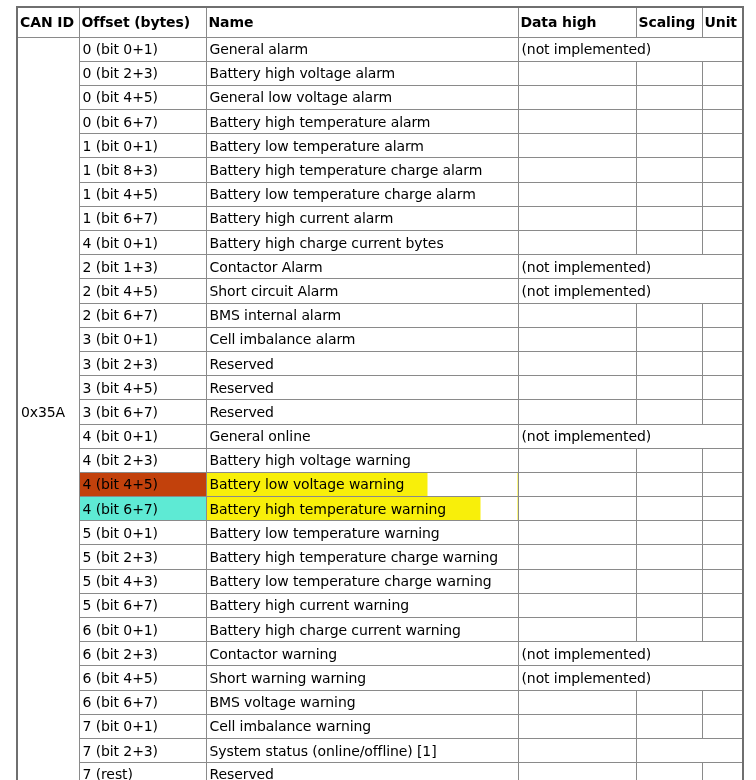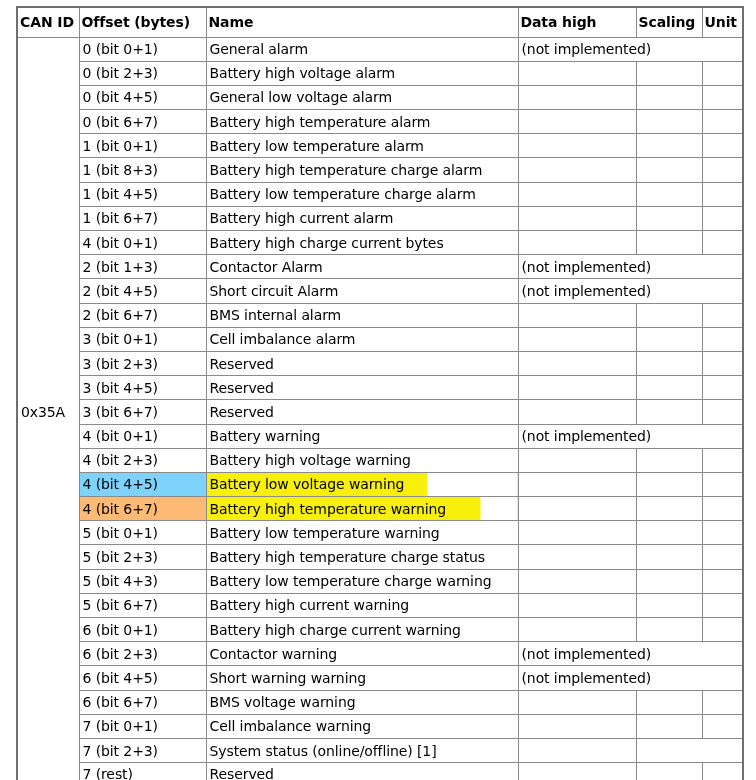--- a/index.html
+++ b/index.html
@@ -174,54 +174,54 @@
         </tr>
         <tr>
           <td>3 (bit 6+7)</td>
           <td>Reserved</td>
           <td></td>
           <td></td>
           <td></td>
         </tr>
         <tr>
           <td>4 (bit 0+1)</td>
-          <td>Battery warning</td>
+          <td>General online</td>
           <td colspan="3">(not implemented)</td>
         </tr>
         <tr>
           <td>4 (bit 2+3)</td>
           <td>Battery high voltage warning</td>
           <td></td>
           <td></td>
           <td></td>
         </tr>
         <tr>
-          <td style="background: #7dd3fc;">4 (bit 4+5)</td>
+          <td style="background: #c2410c;">4 (bit 4+5)</td>
           <td style="background: linear-gradient(90deg, rgb(248, 239, 10) 0px, rgb(248, 239, 10) 71%, transparent 71%);">Battery low voltage warning</td>
           <td></td>
           <td></td>
           <td></td>
         </tr>
         <tr>
-          <td style="background: #fdba74;">4 (bit 6+7)</td>
+          <td style="background: #5eead4;">4 (bit 6+7)</td>
           <td style="background: linear-gradient(90deg, rgb(248, 239, 10) 0px, rgb(248, 239, 10) 88%, transparent 88%);">Battery high temperature warning</td>
           <td></td>
           <td></td>
           <td></td>
         </tr>
         <tr>
           <td>5 (bit 0+1)</td>
           <td>Battery low temperature warning</td>
           <td></td>
           <td></td>
           <td></td>
         </tr>
         <tr>
           <td>5 (bit 2+3)</td>
-          <td>Battery high temperature charge status</td>
+          <td>Battery high temperature charge warning</td>
           <td></td>
           <td></td>
           <td></td>
         </tr>
         <tr>
           <td>5 (bit 4+3)</td>
           <td>Battery low temperature charge warning</td>
           <td></td>
           <td></td>
           <td></td>

